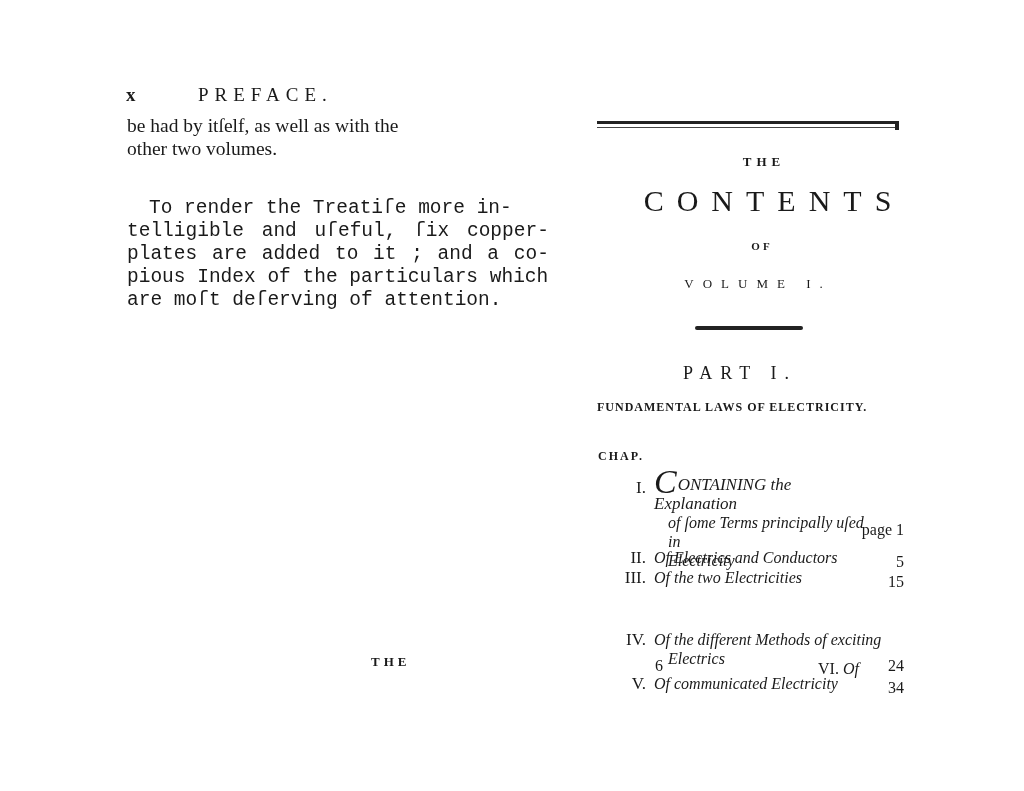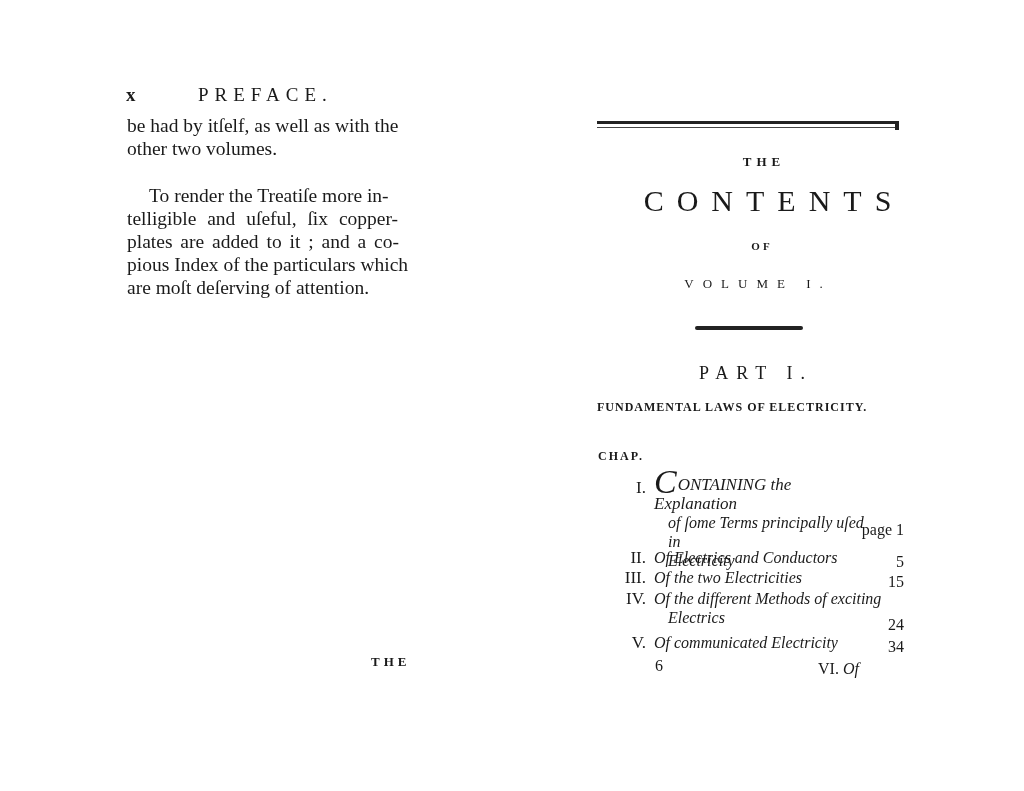--- a/index.html
+++ b/index.html
@@ -47,21 +47,21 @@
     }
     .body-text {
       position: absolute;
       left: 127px;
       font-size: 19.5px;
       line-height: 23px;
       white-space: nowrap;
     }
     .body-line { display: block; height: 23px; }
     .para-1 { top: 114px; }
-    .para-2 { top: 184px; }
+    .para-2 { top: 197px; font-family: Liberation Mono, monospace; }
     .para-2 .body-line.indent { padding-left: 22px; }
     .catchword-left {
       position: absolute;
       left: 371px;
       top: 654px;
       font-size: 13px;
       font-weight: bold;
       letter-spacing: 4px;
     }
 
@@ -124,21 +124,21 @@
       top: 326px;
       width: 108px;
       height: 4px;
       background: #222;
       border-radius: 2px;
     }
     .part-title {
       top: 363px;
       font-size: 18px;
       letter-spacing: 8px;
-      left: 44px;
+      left: 28px;
       text-align: center;
     }
     .part-subtitle {
       top: 400px;
       font-size: 12px;
       font-weight: bold;
       letter-spacing: 1px;
       left: 85px;
       width: 304px;
       text-align: left;
@@ -194,21 +194,21 @@
       line-height: 20px;
       vertical-align: -3px;
       margin-right: 1px;
     }
     .toc-entry-1 .toc-text .cont { display: block; padding-left: 14px; font-style: italic; }
     .toc-entry-1 .toc-page { top: 52px; }
     .toc-entry-2 { height: 20px; }
     .toc-entry-2 .toc-page { top: 4px; }
     .toc-entry-3 { height: 21px; }
     .toc-entry-3 .toc-page { top: 4px; }
-    .toc-entry-4 { height: 44px; }
+    .toc-entry-4 { height: 44px; margin-top: 41px; }
     .toc-entry-4 .toc-text { width: 250px; }
     .toc-entry-4 .toc-text .cont { display: block; padding-left: 14px; }
     .toc-entry-4 .toc-page { top: 26px; }
     .toc-entry-5 .toc-page { top: 4px; }
     .signature {
       position: absolute;
       left: 143px;
       top: 657px;
       font-size: 16px;
     }

